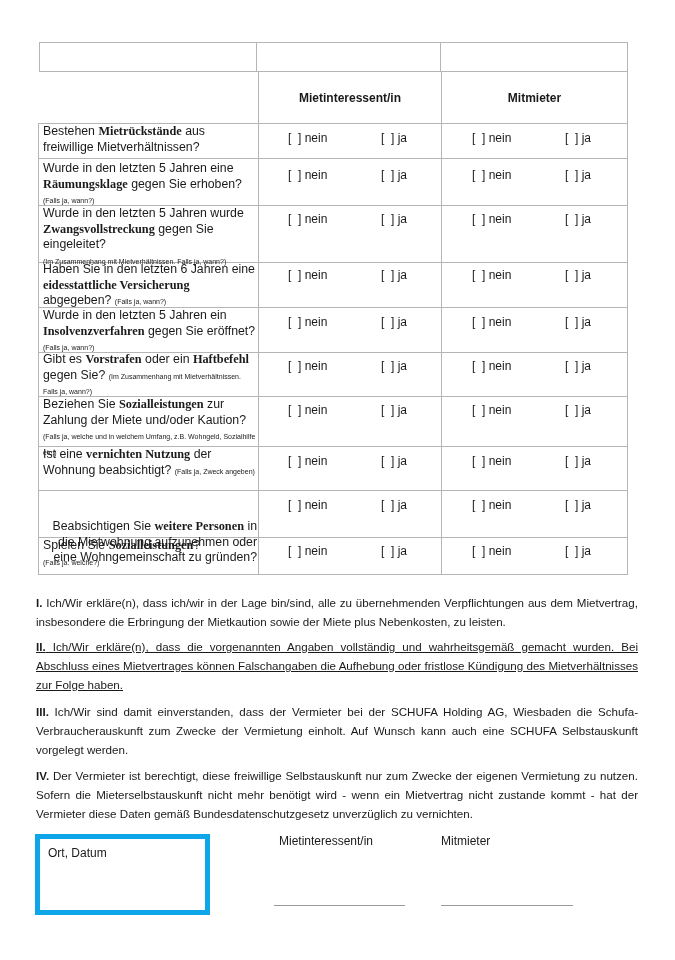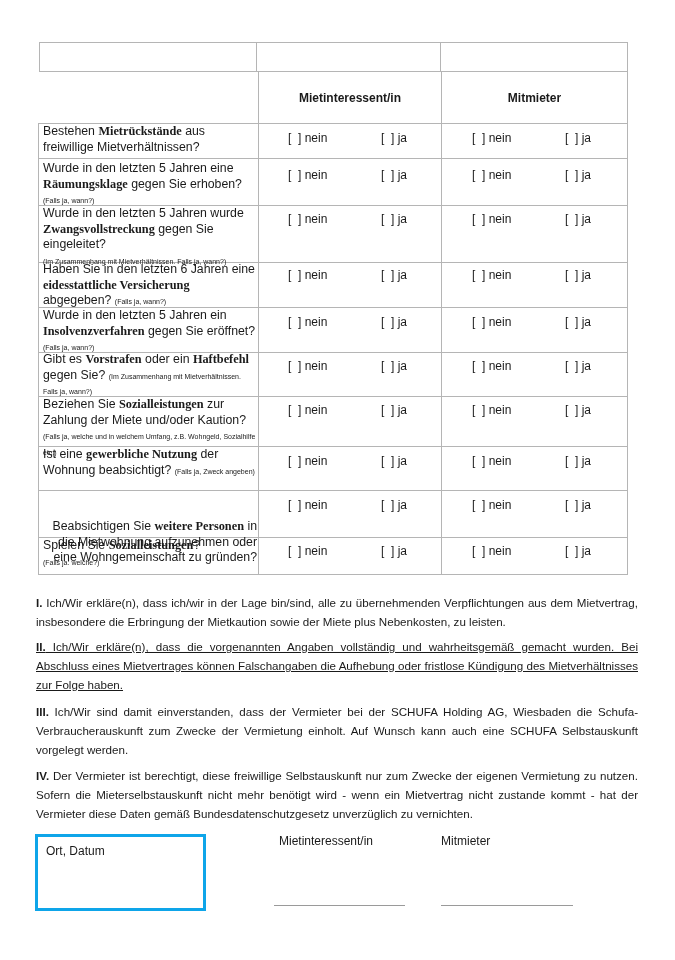--- a/index.html
+++ b/index.html
@@ -13,21 +13,21 @@
 
   .q-cell { position: absolute; left: 43px; width: 214px; font-size: 12.3px; line-height: 15.5px; }
   .q-cell b { font-weight: bold; font-family: Liberation Serif, serif; }
   .q-note { font-size: 7px; line-height: 9px; }
 
   .opt { position: absolute; font-size: 12px; white-space: pre; }
 
   .para { position: absolute; left: 36px; width: 602px; font-size: 11.6px; line-height: 19px; text-align: justify; }
   .para b { font-weight: bold; }
 
-  .sig-box { position: absolute; left: 35px; top: 834px; width: 165px; height: 71px; border: 3px solid #0ea5e9; }
+  .sig-box { position: absolute; left: 35px; top: 834px; width: 165px; height: 71px; border: 5px solid #0ea5e9; }
   .sig-box-label { position: absolute; left: 8px; top: 7px; font-size: 12px; }
   .sig-label { position: absolute; font-size: 12px; }
   .sig-line { position: absolute; height: 1px; background: #9a9a9a; top: 905px; }
 </style>
 </head>
 <body>
 
 <div>
   <div class="line-h" style="left:39px; top:42px; width:589px;"></div>
   <div class="line-h" style="left:39px; top:71px; width:589px;"></div>
@@ -134,21 +134,21 @@
     <span class="q-note">(Falls ja, welche und in welchem Umfang, z.B. Wohngeld, Sozialhilfe etc.)</span>
   </div>
   <span class="opt" style="left:288px; top:403px;">[  ] nein</span>
   <span class="opt" style="left:381px; top:403px;">[  ] ja</span>
   <span class="opt" style="left:472px; top:403px;">[  ] nein</span>
   <span class="opt" style="left:565px; top:403px;">[  ] ja</span>
 </div>
 
 <div>
   <div class="q-cell" style="top:447px;">
-    <span>Ist eine </span><b>gewerbliche Nutzung</b><span> der Wohnung beabsichtigt?</span>
+    <span>Ist eine </span><b>vernichten Nutzung</b><span> der Wohnung beabsichtigt?</span>
     <span class="q-note">(Falls ja, Zweck angeben)</span>
   </div>
   <span class="opt" style="left:288px; top:454px;">[  ] nein</span>
   <span class="opt" style="left:381px; top:454px;">[  ] ja</span>
   <span class="opt" style="left:472px; top:454px;">[  ] nein</span>
   <span class="opt" style="left:565px; top:454px;">[  ] ja</span>
 </div>
 
 <div>
   <div class="q-cell" style="top:519px;text-align:right;">

